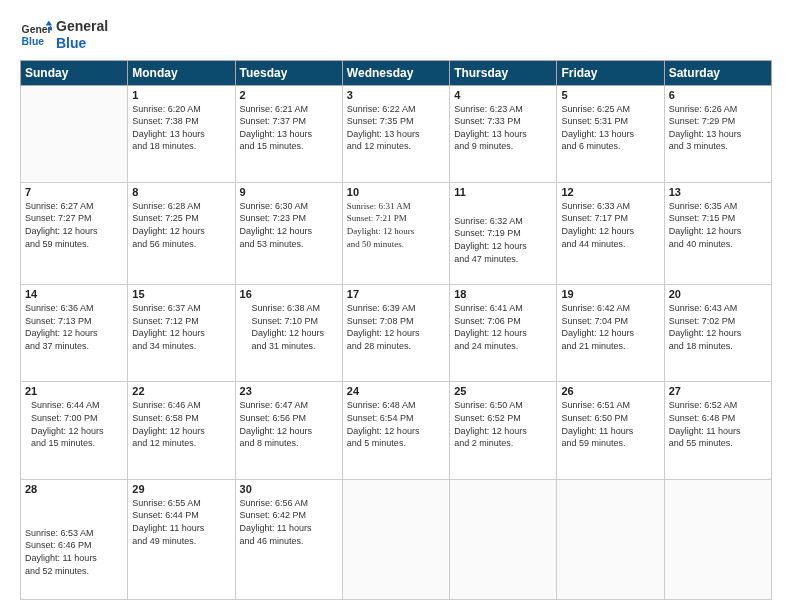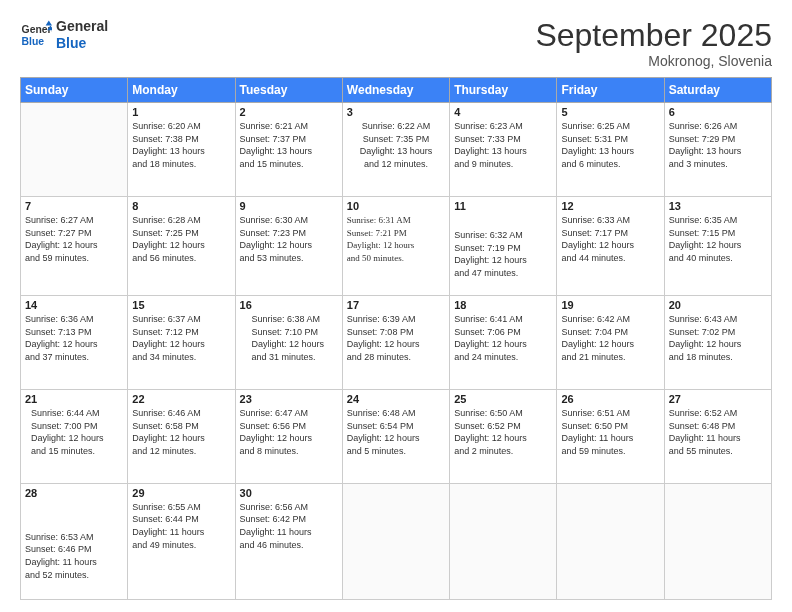--- a/index.html
+++ b/index.html
@@ -46,21 +46,21 @@
       color: #555;
       text-align: right;
     }
     .calendar {
       width: 100%;
       border-collapse: collapse;
       flex: 1;
       table-layout: fixed;
     }
     .calendar thead tr th {
-      background: #3b82f6;
+      background: #0c4a6e;
       color: #fff;
       font-size: 12px;
       font-weight: bold;
       padding: 5px 4px;
       text-align: left;
       border: 1px solid #aaa;
     }
     .calendar tbody tr td {
       border: 1px solid #ccc;
       vertical-align: top;
@@ -93,24 +93,20 @@
         <text x="2" y="18" font-size="13" font-weight="bold" fill="#333" font-family="Arial">General</text>
         <text x="2" y="32" font-size="13" font-weight="bold" fill="#1565c0" font-family="Arial">Blue</text>
         <polygon points="36,8 44,8 40,2" fill="#1565c0" transform="translate(-4,0)"></polygon>
         <polygon points="38,14 46,14 42,8" fill="#1565c0" transform="translate(-4,0)"></polygon>
       </svg>
       <div style="display:flex;flex-direction:column;line-height:1.2;">
         <span style="font-size:14px;font-weight:bold;color:#333;">General</span>
         <span style="font-size:14px;font-weight:bold;color:#1565c0;">Blue</span>
       </div>
     </div>
-    <div class="title-block">
-      <div class="month-title">September 2025</div>
-      <div class="location">Mokronog, Slovenia</div>
-    </div>
   </div>
 
   <table class="calendar">
     <thead>
       <tr>
       <th>Sunday</th>
           <th>Monday</th>
           <th>Tuesday</th>
           <th>Wednesday</th>
           <th>Thursday</th>
@@ -130,21 +126,21 @@
           </td>
           <td>
             <span class="day-num">2</span>
             <div class="day-info" style="white-space: pre-line;">Sunrise: 6:21 AM
 Sunset: 7:37 PM
 Daylight: 13 hours
 and 15 minutes.</div>
           </td>
           <td>
             <span class="day-num">3</span>
-            <div class="day-info" style="white-space: pre-line; text-align: center;">Sunrise: 6:22 AM
+            <div class="day-info" style="white-space: pre-line;">Sunrise: 6:22 AM
 Sunset: 7:35 PM
 Daylight: 13 hours
 and 12 minutes.</div>
           </td>
           <td>
             <span class="day-num">4</span>
             <div class="day-info" style="white-space: pre-line;">Sunrise: 6:23 AM
 Sunset: 7:33 PM
 Daylight: 13 hours
 and 9 minutes.</div>

